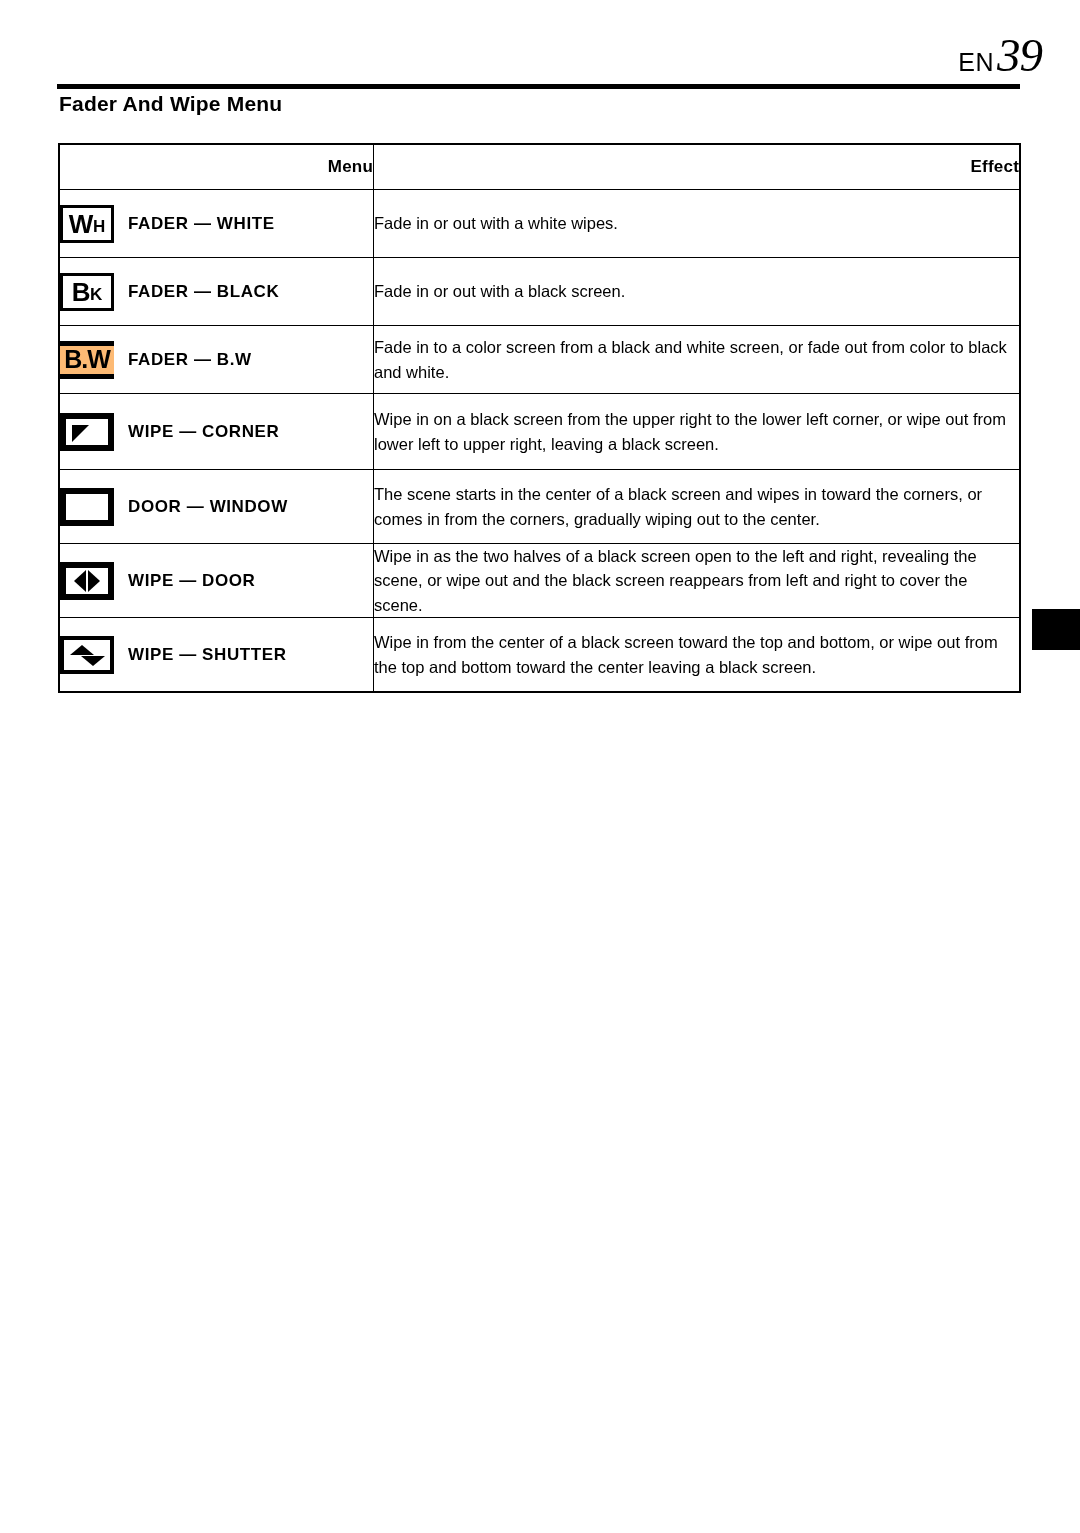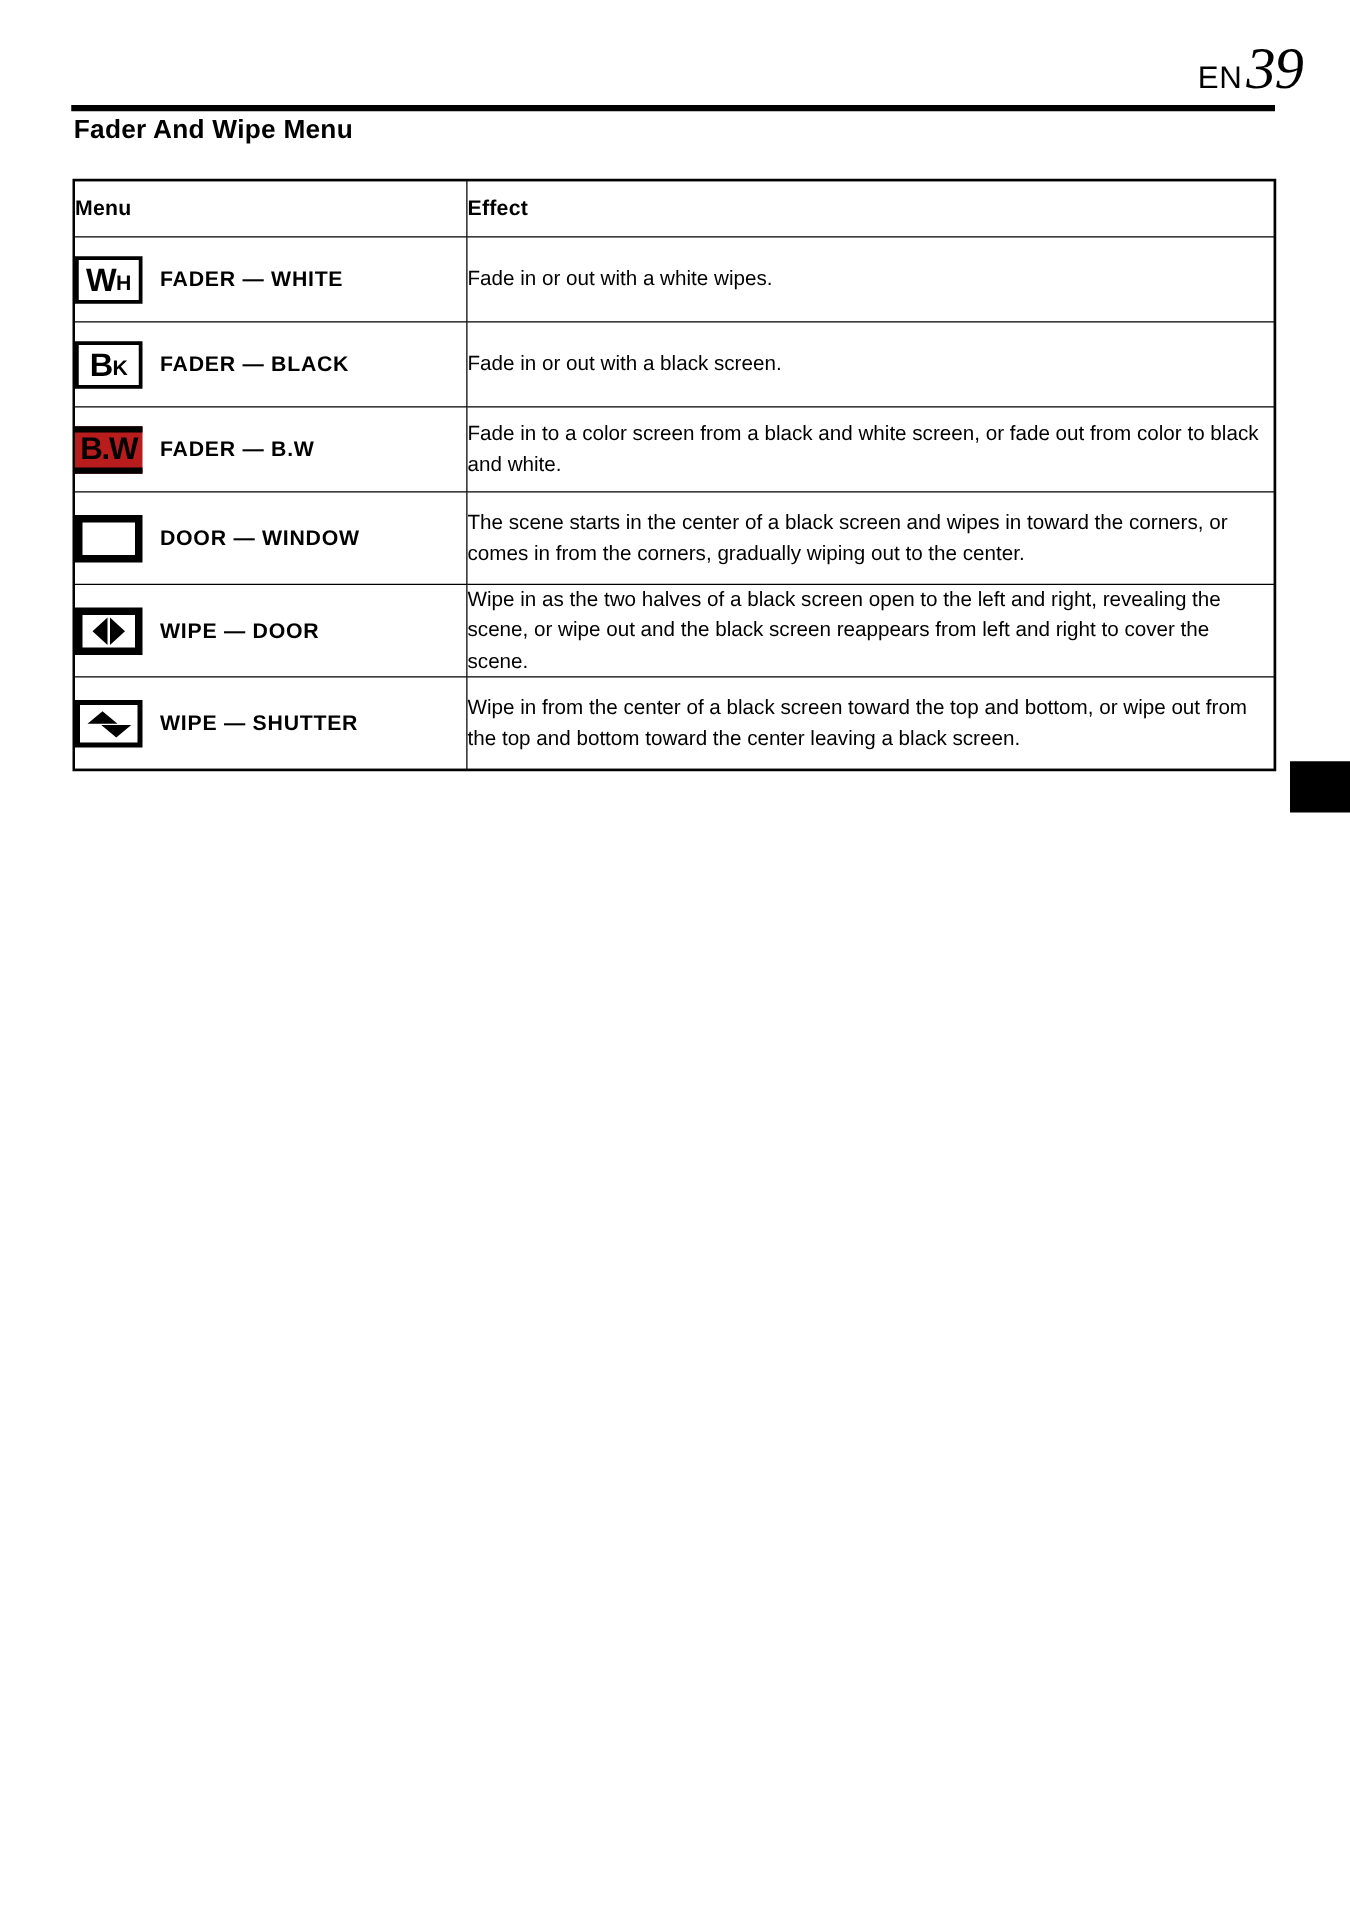--- a/index.html
+++ b/index.html
@@ -80,21 +80,21 @@
   .menu-table {
     outline: 2.4px solid #000000;
     outline-offset: -1.2px;
   }
   col.c-menu { width: 314px; }
   col.c-effect { width: 646px; }
 
   
   .hdr-cell {
     height: 45px;
-    text-align: left;
+    text-align: right;
     font-size: 17px;
     font-weight: bold;
     letter-spacing: 0.2px;
   }
 
   
   .menu-cell {
     padding: 10px 0 10px 18px;
   }
   .menu-inner {
@@ -155,21 +155,21 @@
     top: 3px;
   }
 
   
   .icon-barred {
     display: flex;
     align-items: center;
     justify-content: center;
     border-top: 5px solid #000;
     border-bottom: 5px solid #000;
-    background: #b91c1c;
+    background: #fdba74;
   }
   .icon-barred .bwtext {
     font-size: 25px;
     font-weight: bold;
     line-height: 1;
     letter-spacing: -1px;
   }
 
   
   .icon-frame {
@@ -305,20 +305,33 @@
             <span class="bwtext">B.W</span>
           </span>
           <span class="menu-label">FADER — B.W</span>
         </div>
       </td>
       <td class="effect-cell">
         <p>Fade in to a color screen from a black and white screen, or fade out from color to black and white.</p>
       </td>
     </tr>
 
+    <tr class="r-tall2">
+      <td class="menu-cell">
+        <div class="menu-inner">
+          <span class="icon icon-frame">
+            <span class="tri tri-corner"></span>
+          </span>
+          <span class="menu-label">WIPE — CORNER</span>
+        </div>
+      </td>
+      <td class="effect-cell">
+        <p>Wipe in on a black screen from the upper right to the lower left corner, or wipe out from lower left to upper right, leaving a black screen.</p>
+      </td>
+    </tr>
 
     <tr class="r-tall3">
       <td class="menu-cell">
         <div class="menu-inner">
           <span class="icon icon-frame"></span>
           <span class="menu-label">DOOR — WINDOW</span>
         </div>
       </td>
       <td class="effect-cell">
         <p>The scene starts in the center of a black screen and wipes in toward the corners, or comes in from the corners, gradually wiping out to the center.</p>

